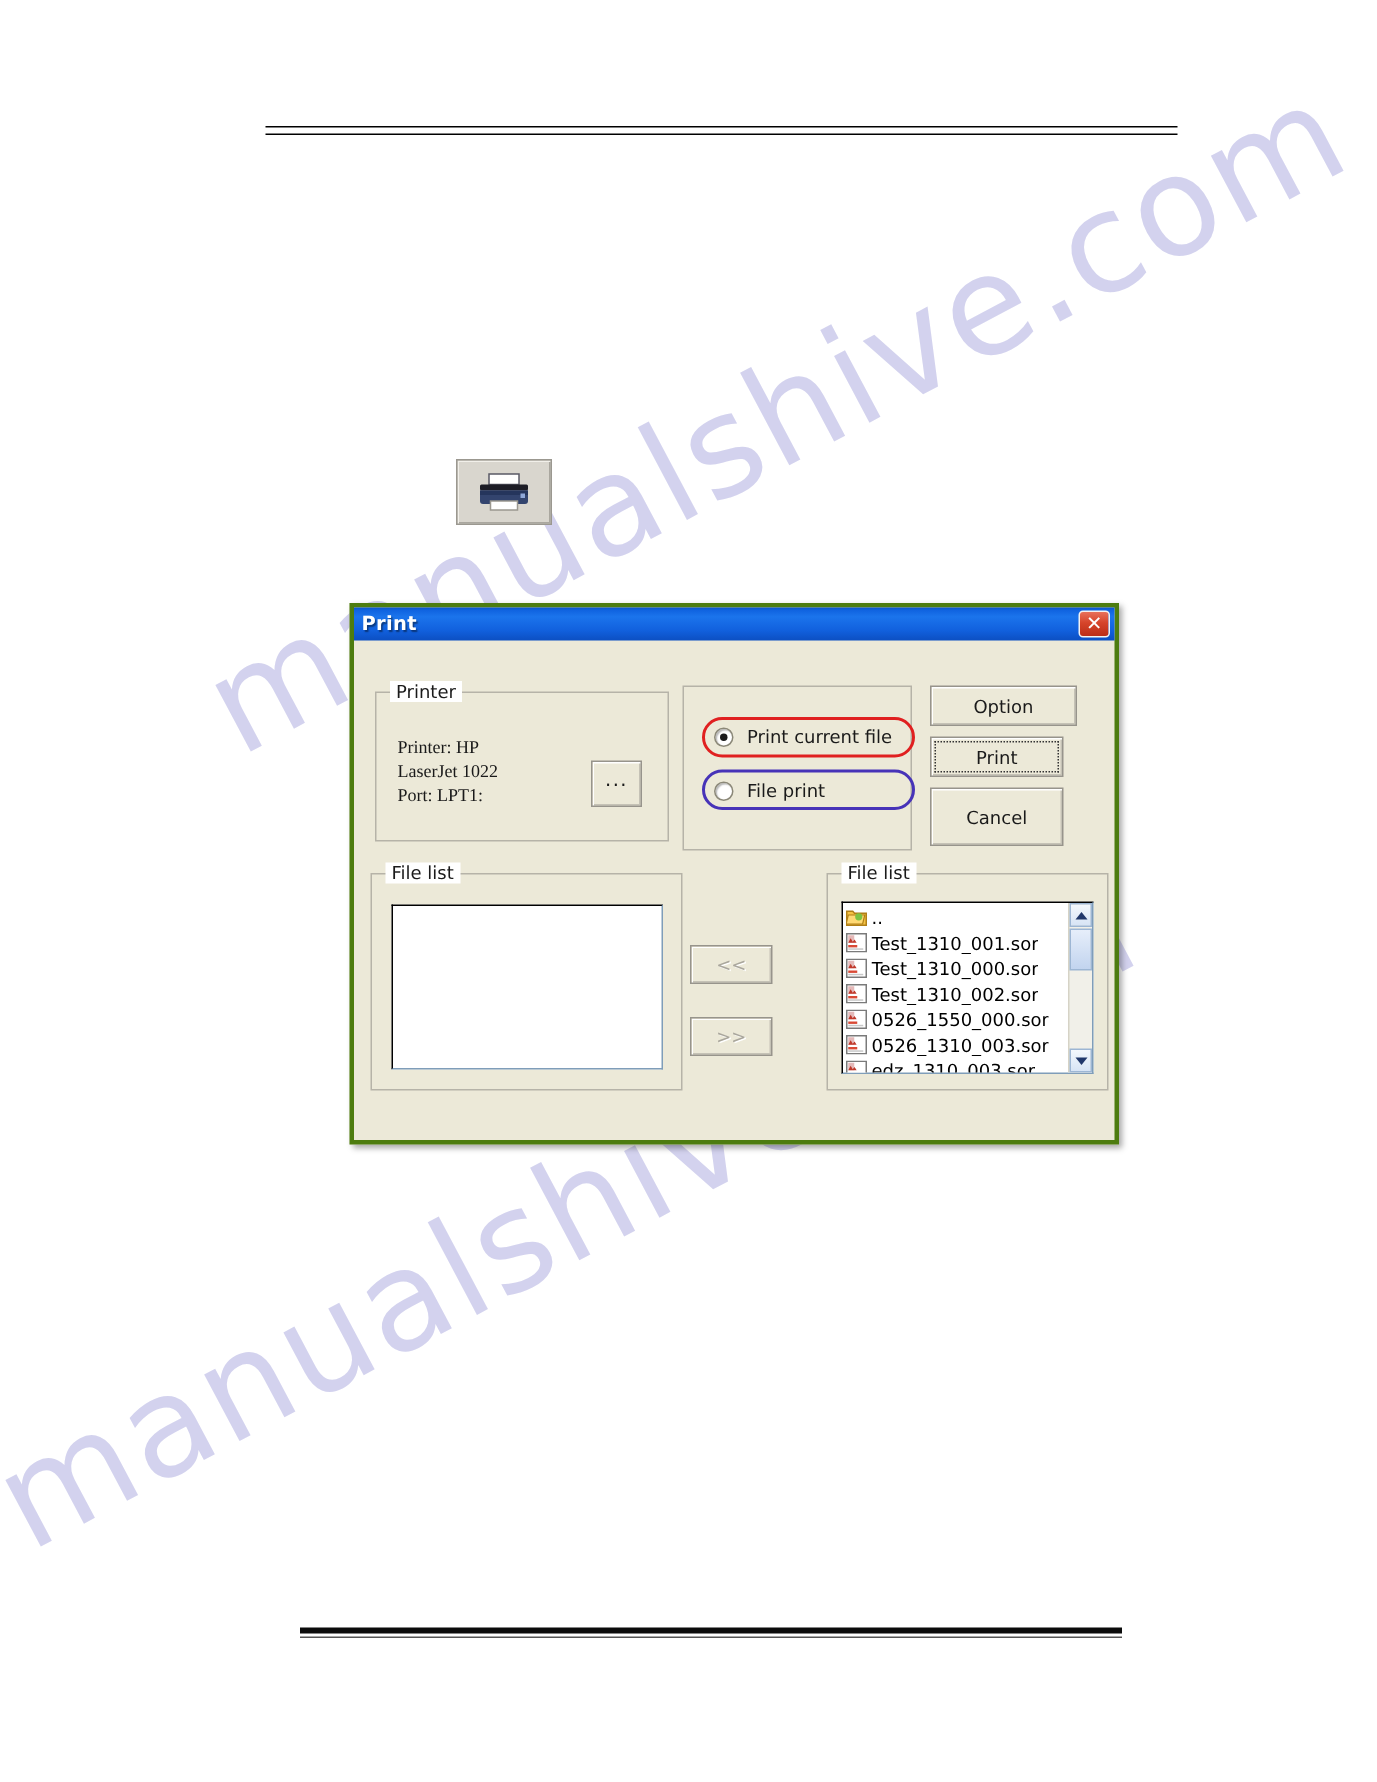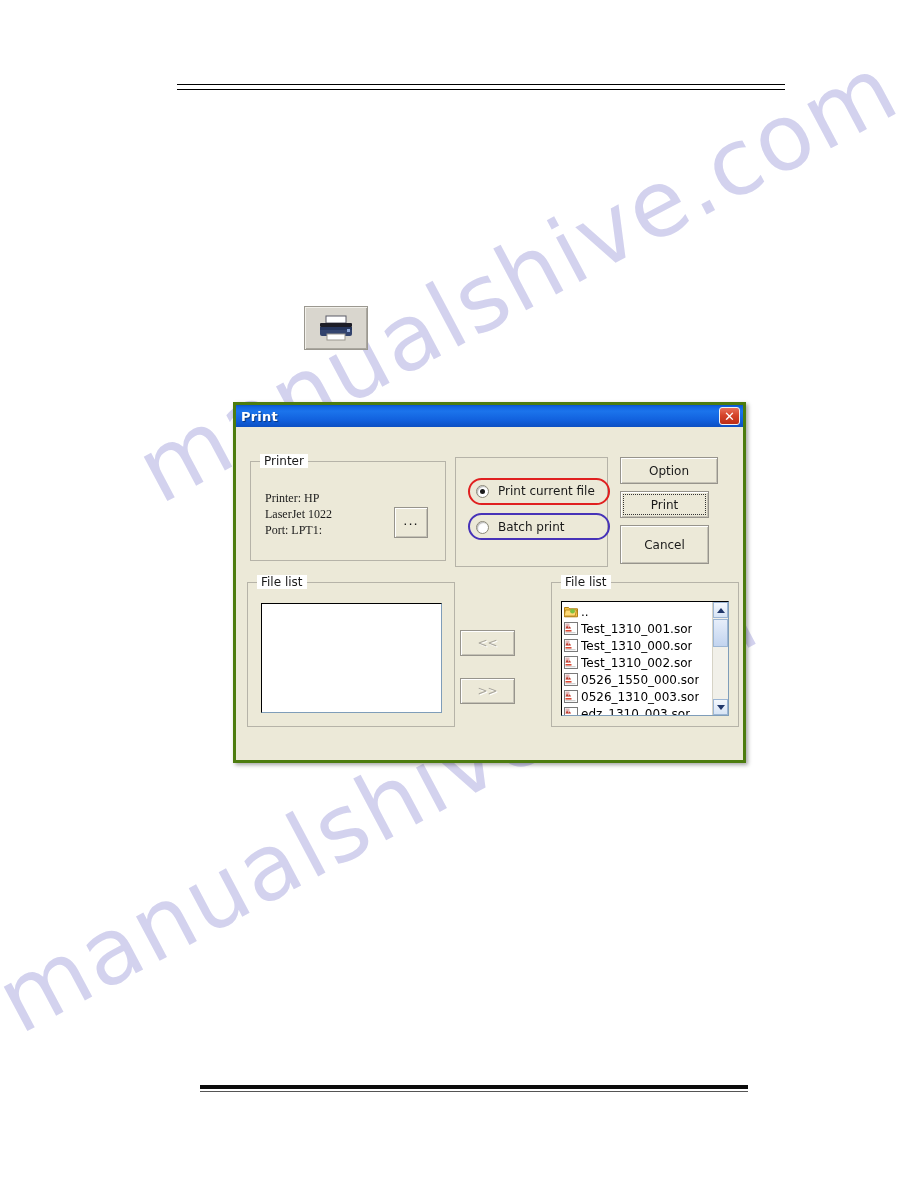--- a/index.html
+++ b/index.html
@@ -393,21 +393,21 @@
       <div class="annot" id="annot-red"></div>
       <div class="annot" id="annot-blue"></div>
 
       <div class="radio-row" id="radio-current">
         <span class="radio-dot checked"></span>
         <span class="radio-label">Print current file</span>
       </div>
 
       <div class="radio-row" id="radio-batch">
         <span class="radio-dot"></span>
-        <span class="radio-label">Batch print</span>
+        <span class="radio-label">File print</span>
       </div>
     </div>
 
     <div class="btn" id="btn-option">Option</div>
     <div class="btn focused" id="btn-print">
       <span class="focus-ring"></span>
       <span>Print</span>
     </div>
     <div class="btn" id="btn-cancel">Cancel</div>
 

